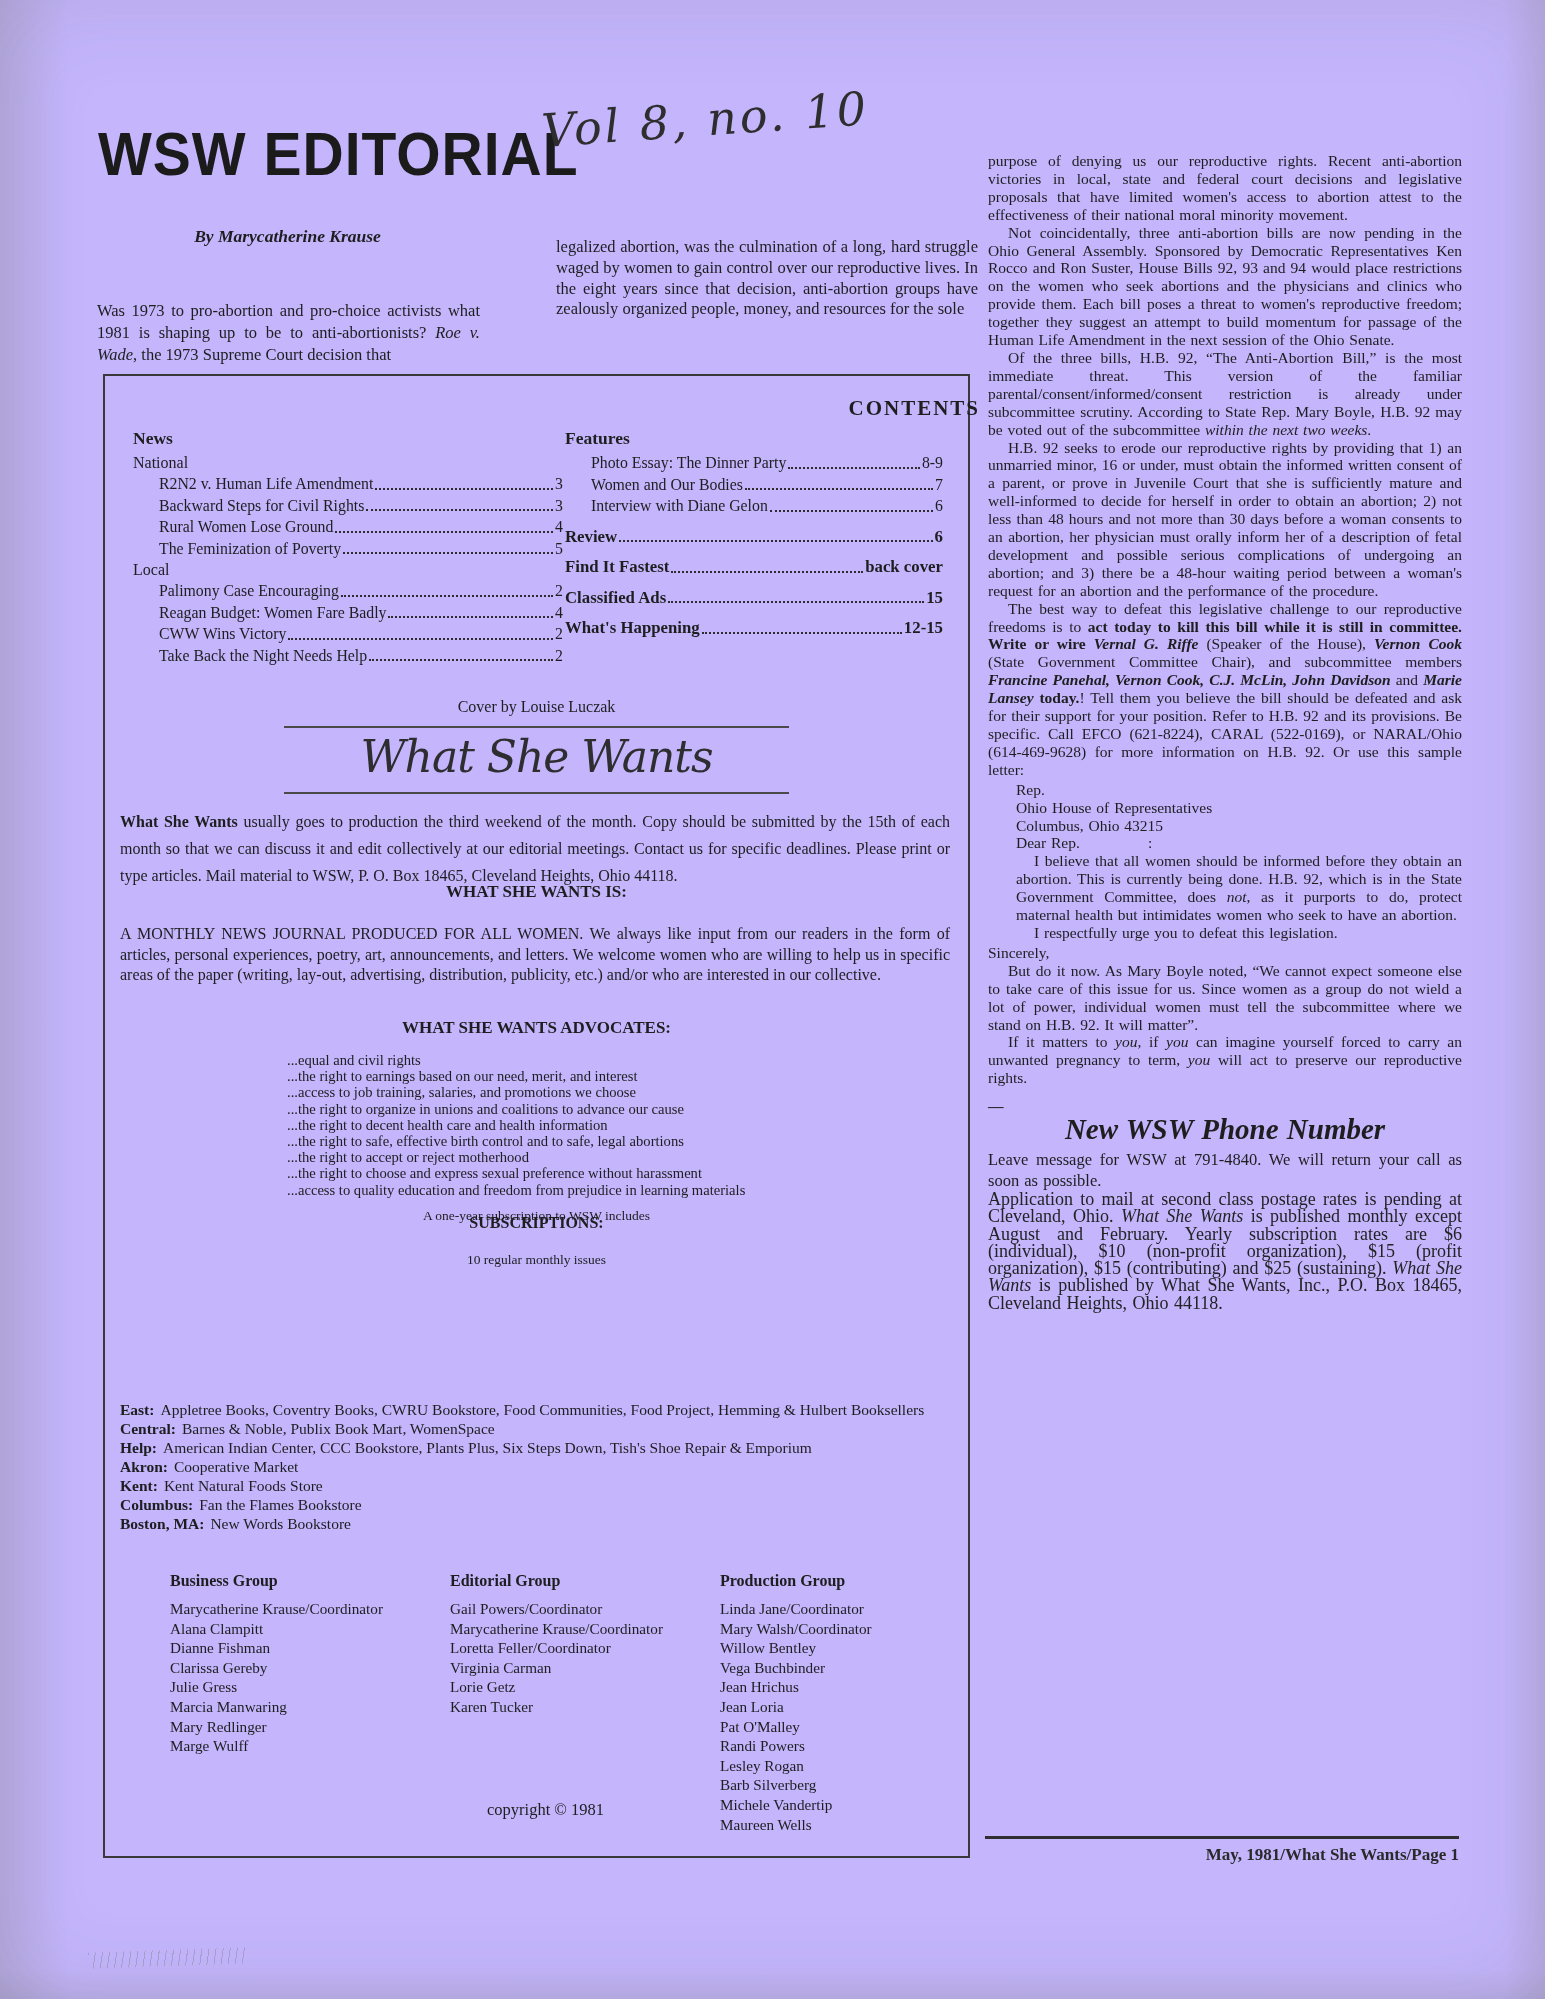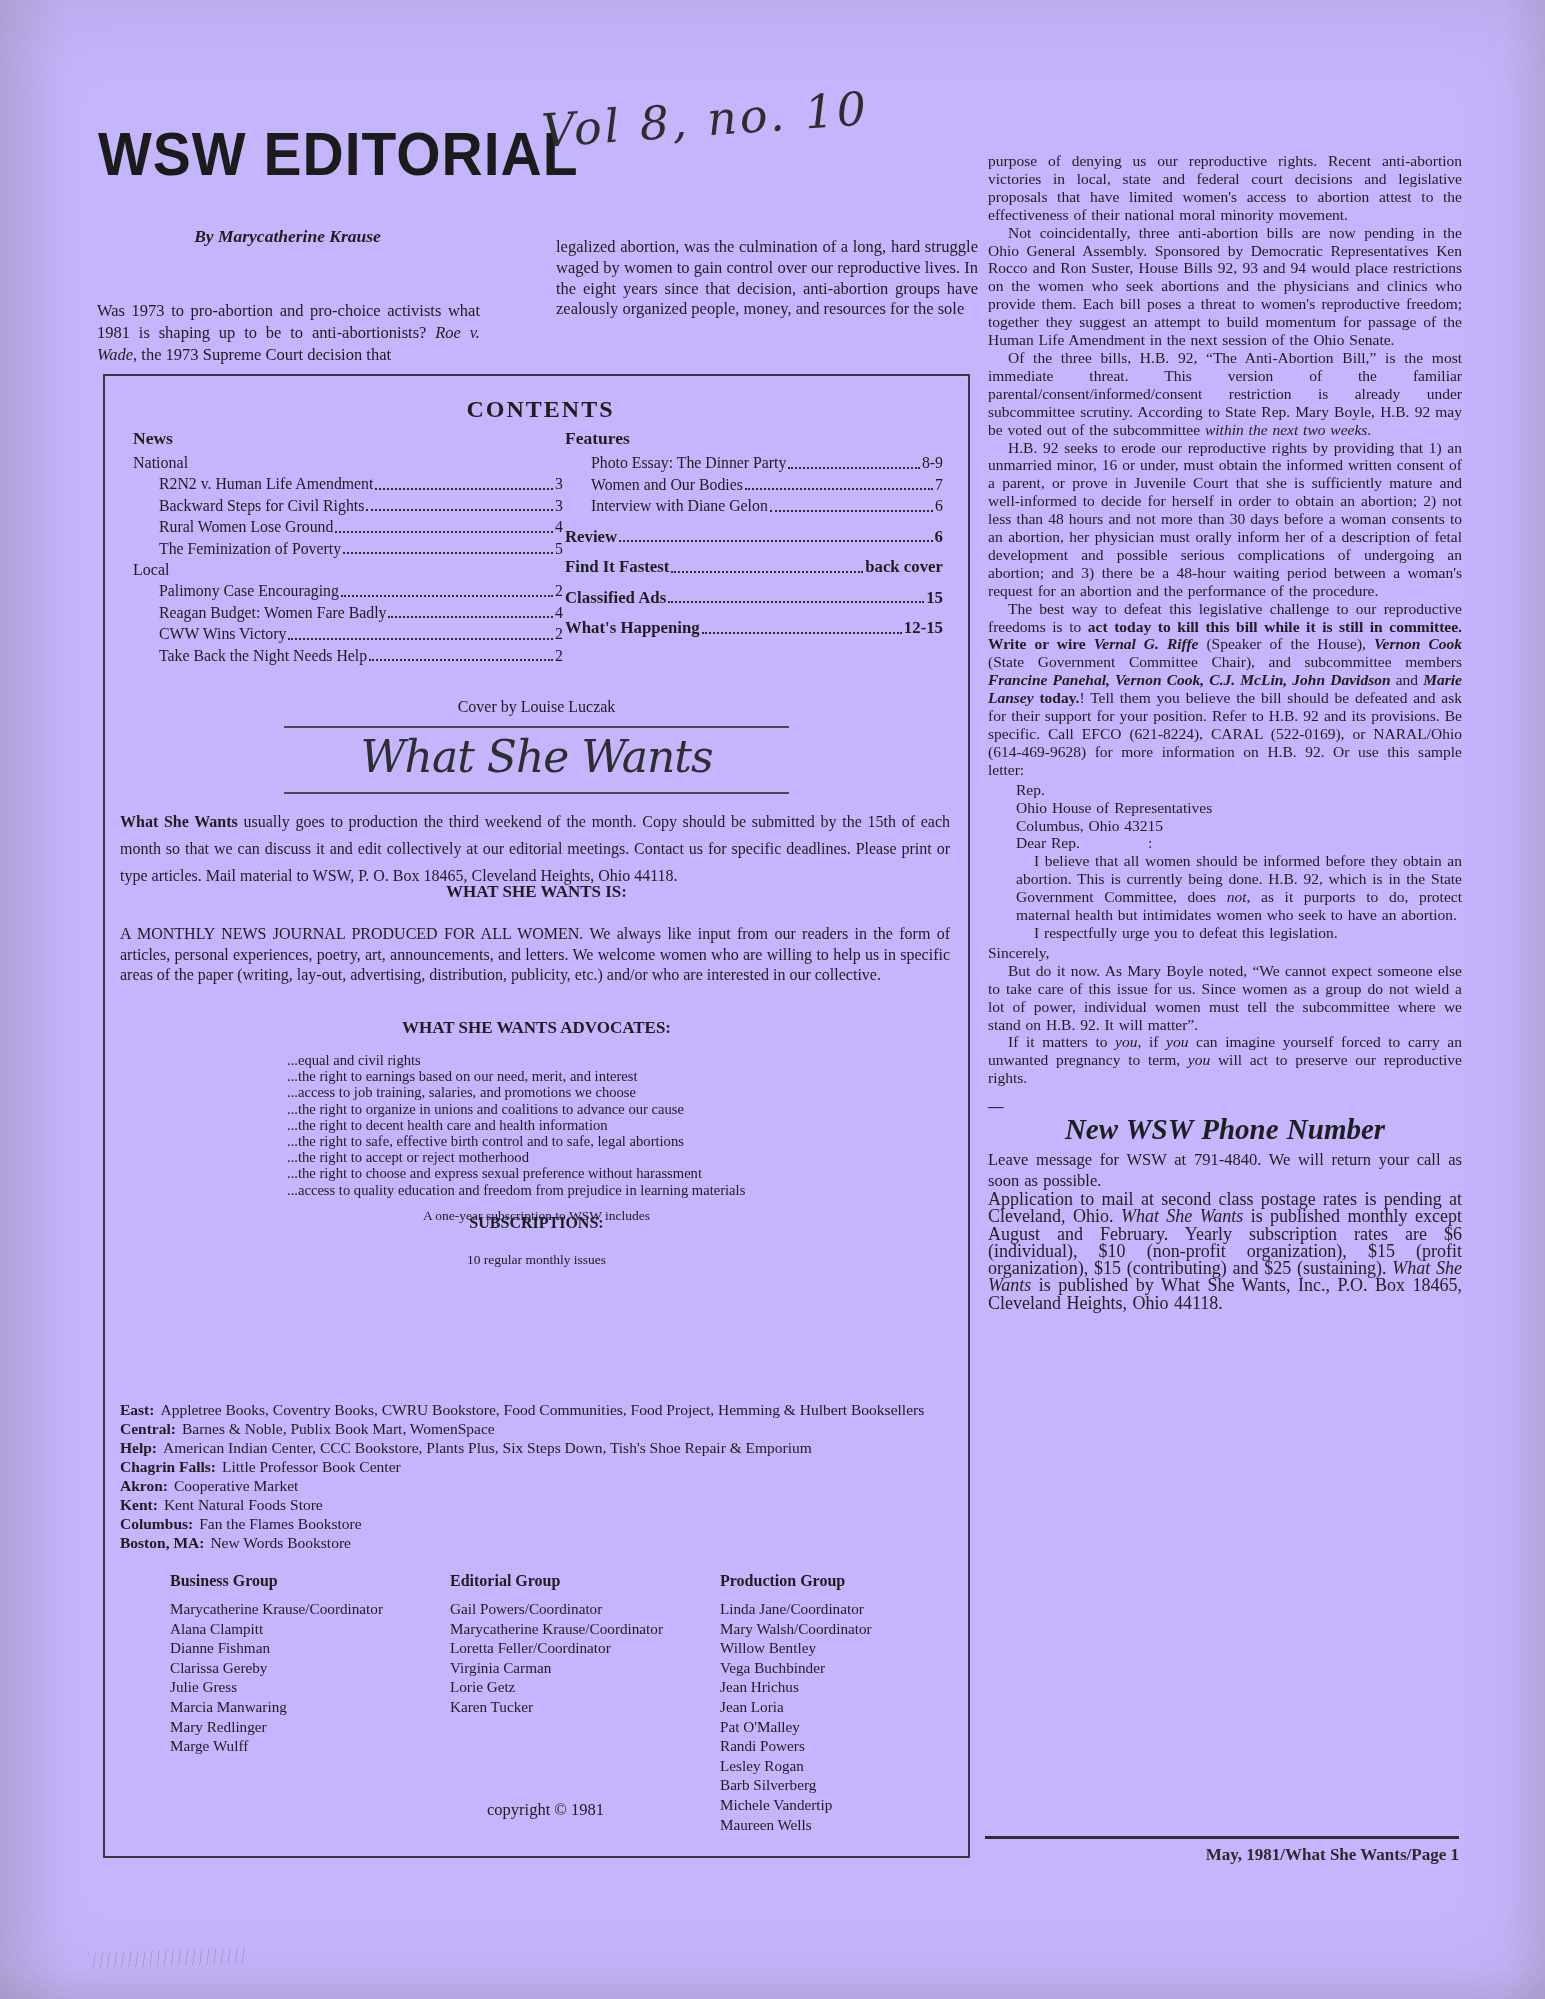--- a/index.html
+++ b/index.html
@@ -15,21 +15,21 @@
   .masthead{left:98px;top:118px;font-family:"Liberation Sans",sans-serif;font-weight:900;
         font-size:57px;letter-spacing:1px;color:#1b1b1c;transform:scaleY(1.08);transform-origin:left top;}
   .handwriting{left:540px;top:104px;font-family:"DejaVu Serif",serif;font-style:italic;
         font-size:46px;letter-spacing:3px;color:#2e2e2e;transform:rotate(-4deg);transform-origin:left top;}
   .byline{left:95px;top:226px;width:385px;text-align:center;font-style:italic;font-weight:bold;font-size:17.5px;}
   .intro1{left:97px;top:300px;width:383px;font-size:16.5px;line-height:22px;}
   .intro2{left:556px;top:237px;width:422px;font-size:16.5px;line-height:20.8px;}
 
   
   .box{left:103px;top:374px;width:863px;height:1480px;border:2px solid #39383a;}
-  .contents-h{top:20px;left:4px;width:100%;text-align:center;font-weight:bold;font-size:24px;letter-spacing:2px;}
+  .contents-h{top:20px;left:12px;width:100%;text-align:right;font-weight:bold;font-size:21px;letter-spacing:2px;}
   .toc-left{left:28px;top:52px;width:430px;}
   .toc-right{left:460px;top:52px;width:378px;}
   .toc-h{font-weight:bold;font-size:17.5px;margin:0 0 5px 0;}
   .toc-sub{font-size:16px;margin:1px 0 3px 0;}
   .toc-row{display:flex;align-items:flex-end;margin:0 0 4px 0;font-size:15.8px;line-height:17.5px;}
   .ind1{margin-left:26px;}
   .toc-label{white-space:nowrap;}
   .toc-dots{flex:1;border-bottom:2.5px dotted #2c2c2c;margin:0 2px 3px 2px;min-width:12px;}
   .toc-page{white-space:nowrap;}
   .xb{font-weight:bold;font-size:16.8px;margin-top:13px;}
@@ -223,23 +223,20 @@
       <div class="outlet">
         <span class="lbl">East:</span><span>Appletree Books, Coventry Books, CWRU Bookstore, Food Communities, Food Project, Hemming &amp; Hulbert Booksellers</span>
       </div>
       <div class="outlet">
         <span class="lbl">Central:</span><span>Barnes &amp; Noble, Publix Book Mart, WomenSpace</span>
       </div>
       <div class="outlet">
         <span class="lbl">Help:</span><span>American Indian Center, CCC Bookstore, Plants Plus, Six Steps Down, Tish's Shoe Repair &amp; Emporium</span>
       </div>
       <div class="outlet">
-        <span class="lbl">Chagrin Falls:</span><span>Little Professor Book Center</span>
-      </div>
-      <div class="outlet">
         <span class="lbl">Akron:</span><span>Cooperative Market</span>
       </div>
       <div class="outlet">
         <span class="lbl">Kent:</span><span>Kent Natural Foods Store</span>
       </div>
       <div class="outlet">
         <span class="lbl">Columbus:</span><span>Fan the Flames Bookstore</span>
       </div>
       <div class="outlet">
         <span class="lbl">Boston, MA:</span><span>New Words Bookstore</span>

